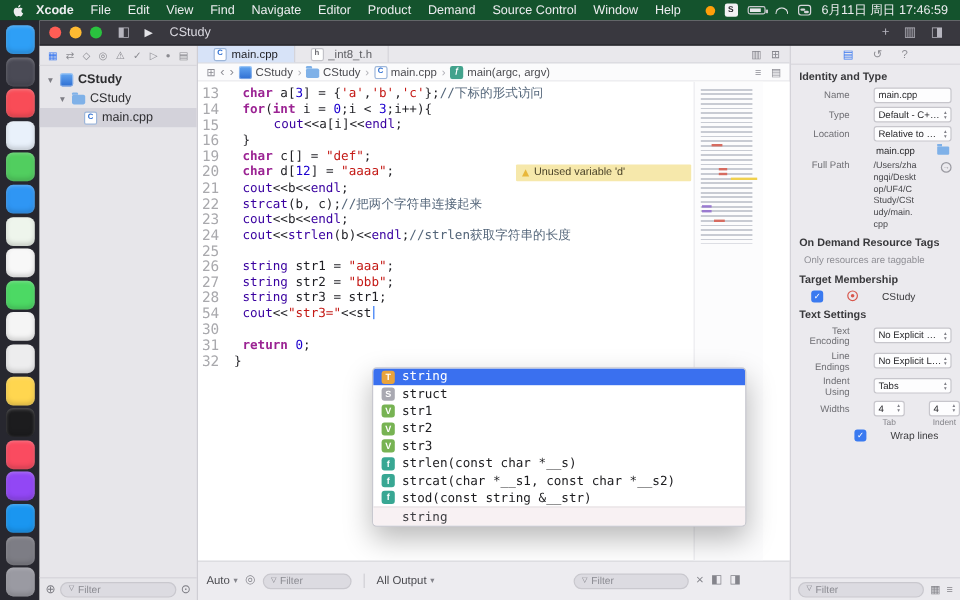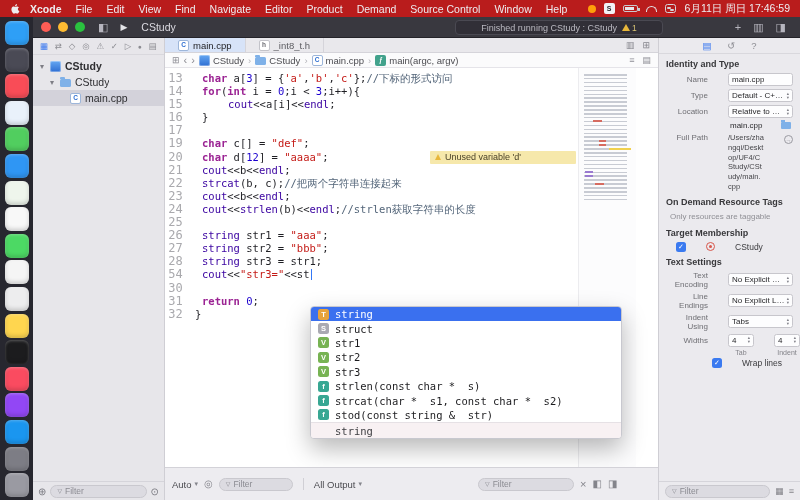--- a/index.html
+++ b/index.html
@@ -1,20 +1,20 @@
 <!DOCTYPE html>
 <html><head>
 <meta charset="utf-8">
 <style>
   *{margin:0;padding:0;box-sizing:border-box}
   html,body{width:800px;height:500px;overflow:hidden}
   .screen{width:800px;height:500px;position:relative;font-family:"Liberation Sans",sans-serif;background:#222;overflow:hidden}
 
   
-  .menubar{height:17px;background:#b91c1c;display:flex;align-items:center;color:#ededf0;font-size:10.5px;padding:0 10px}
+  .menubar{height:17px;background:#14532d;display:flex;align-items:center;color:#ededf0;font-size:10.5px;padding:0 10px}
   .apple{display:flex;align-items:center;margin-right:2px}
   .apple svg{width:11px;height:12px;fill:#ededf0}
   .menu-items{display:flex;align-items:center}
   .menu-item{padding:0 7px;white-space:nowrap}
   .menu-item.app-name{font-weight:bold}
   .menu-right{margin-left:auto;display:flex;align-items:center;gap:9px}
   .status-icons{display:flex;align-items:center;gap:8px}
   .sico{display:inline-block}
   .recording-indicator{width:8px;height:8px;border-radius:50%;background:#ff9f0a}
   .input-method{width:11px;height:11px;border-radius:2px;background:#f2f2f4;color:#2a2a2e;font-size:7px;font-weight:bold;display:flex;align-items:center;justify-content:center}
@@ -266,27 +266,20 @@
 
     <div class="window">
 
       <div class="toolbar">
         <span class="light red"></span>
         <span class="light yellow"></span>
         <span class="light green"></span>
         <span class="tb-icon i-navtoggle"></span>
         <span class="tb-icon i-play"></span>
         <span class="scheme">CStudy</span>
-        <div class="status-pill">
-          <span>Finished running CStudy : CStudy</span>
-          <span class="warn-badge">
-              <i class="wtri"></i>
-              <span>1</span>
-            </span>
-        </div>
         <span class="tb-right">
           <span class="tb-icon i-lib"></span>
           <span class="tb-icon i-edopt"></span>
           <span class="tb-icon i-insptoggle"></span>
         </span>
       </div>
 
       <div class="main">
 
         <div class="navigator">
@@ -387,24 +380,20 @@
                 </div>
                 <div class="code-row">
                   <span class="ln">15</span>
                   <span class="code" style="padding-left: 37px;"><span class="tok-t">cout</span><span class="tok-p">&lt;&lt;a[i]&lt;&lt;</span><span class="tok-t">endl</span><span class="tok-p">;</span></span>
                 </div>
                 <div class="code-row">
                   <span class="ln">16</span>
                   <span class="code" style="padding-left: 11px;"><span class="tok-p">}</span></span>
                 </div>
                 <div class="code-row">
-                  <span class="ln">17</span>
-                  <span class="code" style="padding-left: 11px;"></span>
-                </div>
-                <div class="code-row">
                   <span class="ln">19</span>
                   <span class="code" style="padding-left: 11px;"><span class="tok-k">char</span><span class="tok-p"> c[] = </span><span class="tok-s">"def"</span><span class="tok-p">;</span></span>
                 </div>
                 <div class="code-row">
                   <span class="ln">20</span>
                   <span class="code" style="padding-left: 11px;"><span class="tok-k">char</span><span class="tok-p"> d[</span><span class="tok-n">12</span><span class="tok-p">] = </span><span class="tok-s">"aaaa"</span><span class="tok-p">;</span></span>
                   <span class="warn-pill">
                     <i class="wtri"></i>
                     <span class="wtext">Unused variable 'd'</span>
                   </span>

